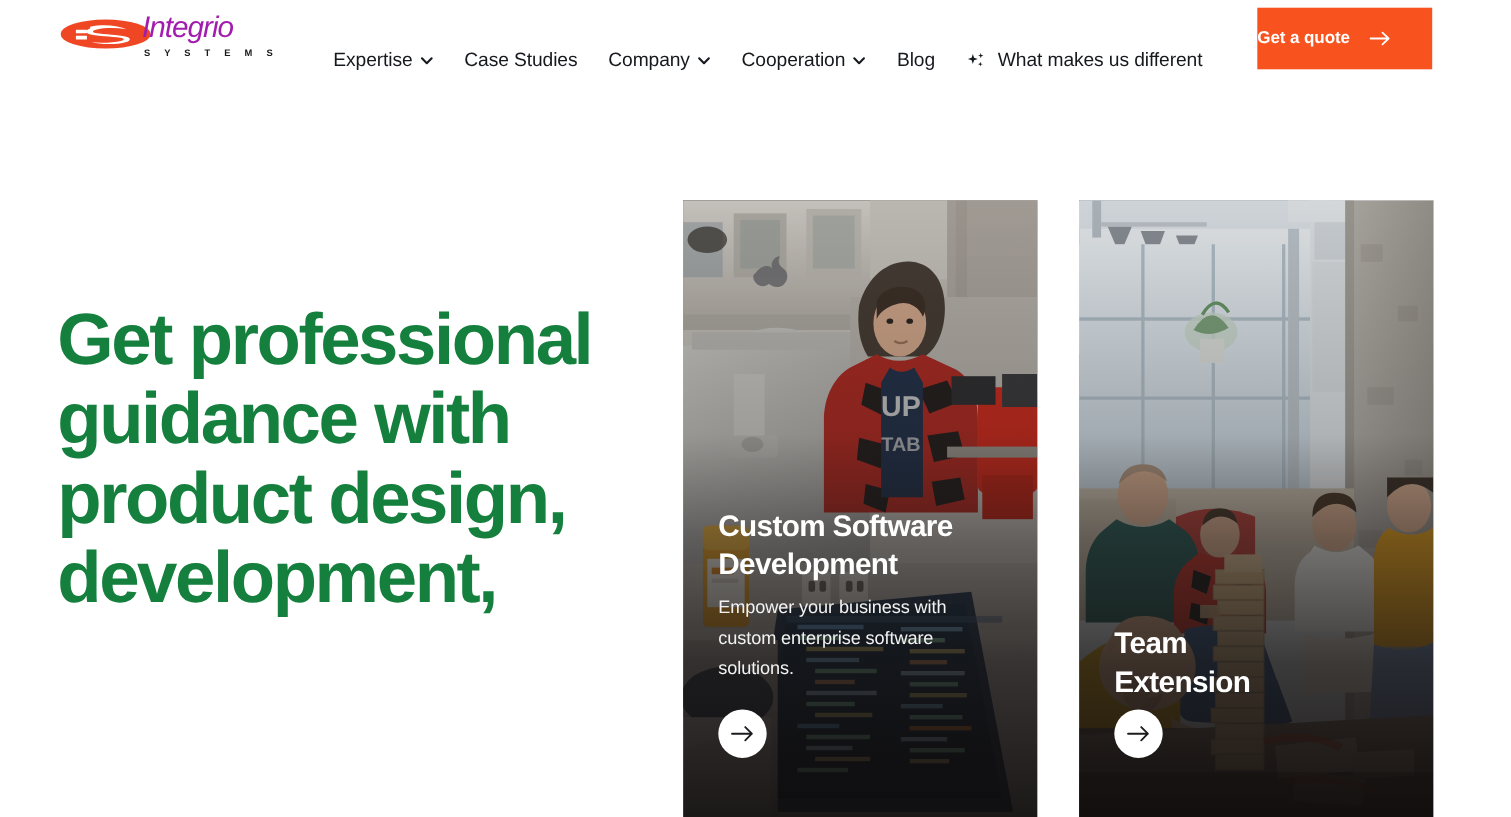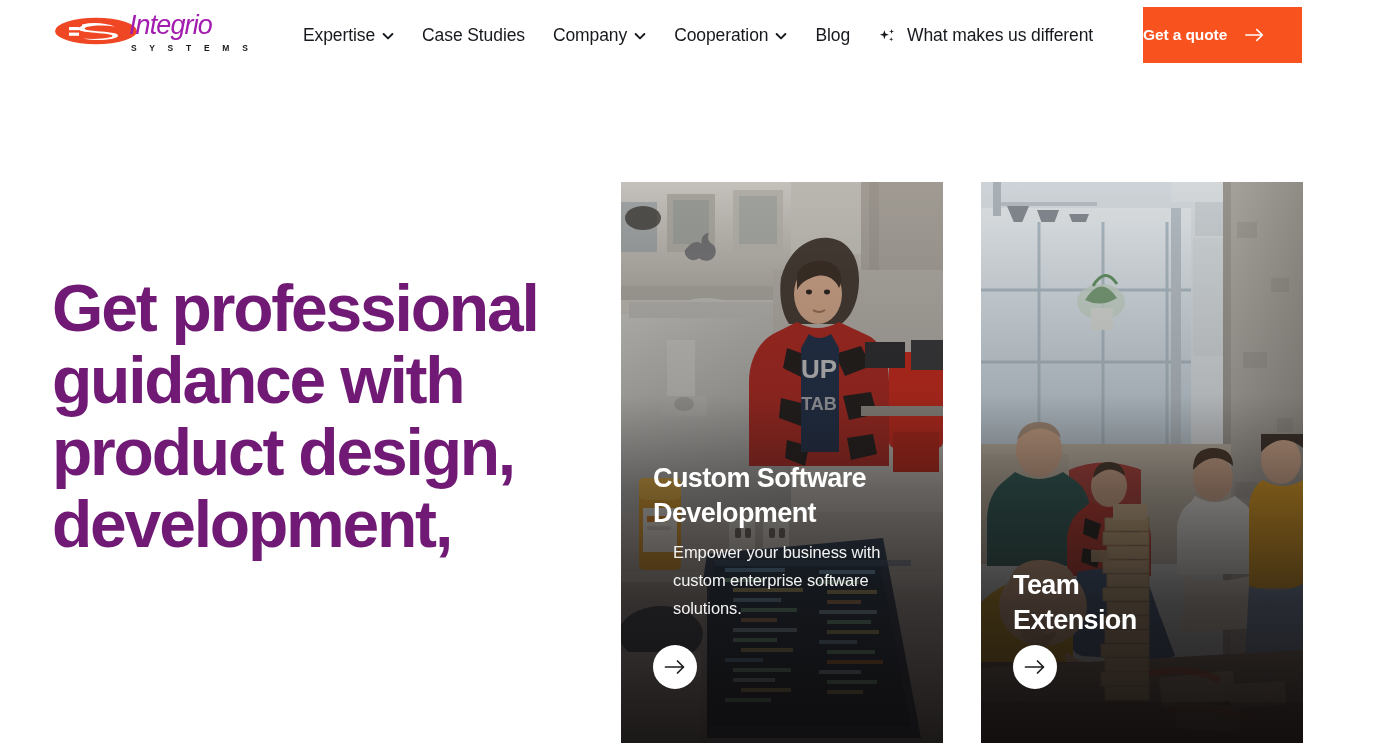--- a/index.html
+++ b/index.html
@@ -73,21 +73,21 @@
     margin-top: 1px;
     margin-left: 2px;
   }
 
   .nav {
     position: absolute;
     left: 303px;
     top: 0;
     height: 70px;
     display: flex;
-    align-items: center;
+    align-items: flex-end;
     gap: 0;
   }
   .nav-item {
     display: flex;
     align-items: center;
     gap: 7px;
     padding: 6px 0;
     margin-right: 28px;
     font-size: 17.5px;
     color: #16191d;
@@ -145,21 +145,21 @@
     position: absolute;
     left: 52px;
     top: 272px;
     width: 540px;
   }
   .headline {
     font-size: 66px;
     font-weight: bold;
     line-height: 72px;
     letter-spacing: -2.2px;
-    color: #701a75;
+    color: #15803d;
     font-family: "Liberation Sans", sans-serif;
   }
   .headline-line {
     display: block;
     position: relative;
     white-space: nowrap;
   }
   .headline-line.highlighted .hl-text {
     position: relative;
     z-index: 2;
@@ -224,21 +224,21 @@
     margin-bottom: 7px;
   }
   .card-title-line { display: block; white-space: nowrap; }
   .card-desc {
     font-size: 16.5px;
     line-height: 28px;
     color: #f2f2f2;
     letter-spacing: -0.1px;
     margin-bottom: 23px;
   }
-  .card-desc-line { display: block; white-space: nowrap; margin-left: 20px; }
+  .card-desc-line { display: block; white-space: nowrap; }
   .card-arrow-btn {
     width: 44px; height: 44px;
     border-radius: 50%;
     background: #ffffff;
     display: flex;
     align-items: center;
     justify-content: center;
     cursor: pointer;
     border: none;
     margin-bottom: 54px;

